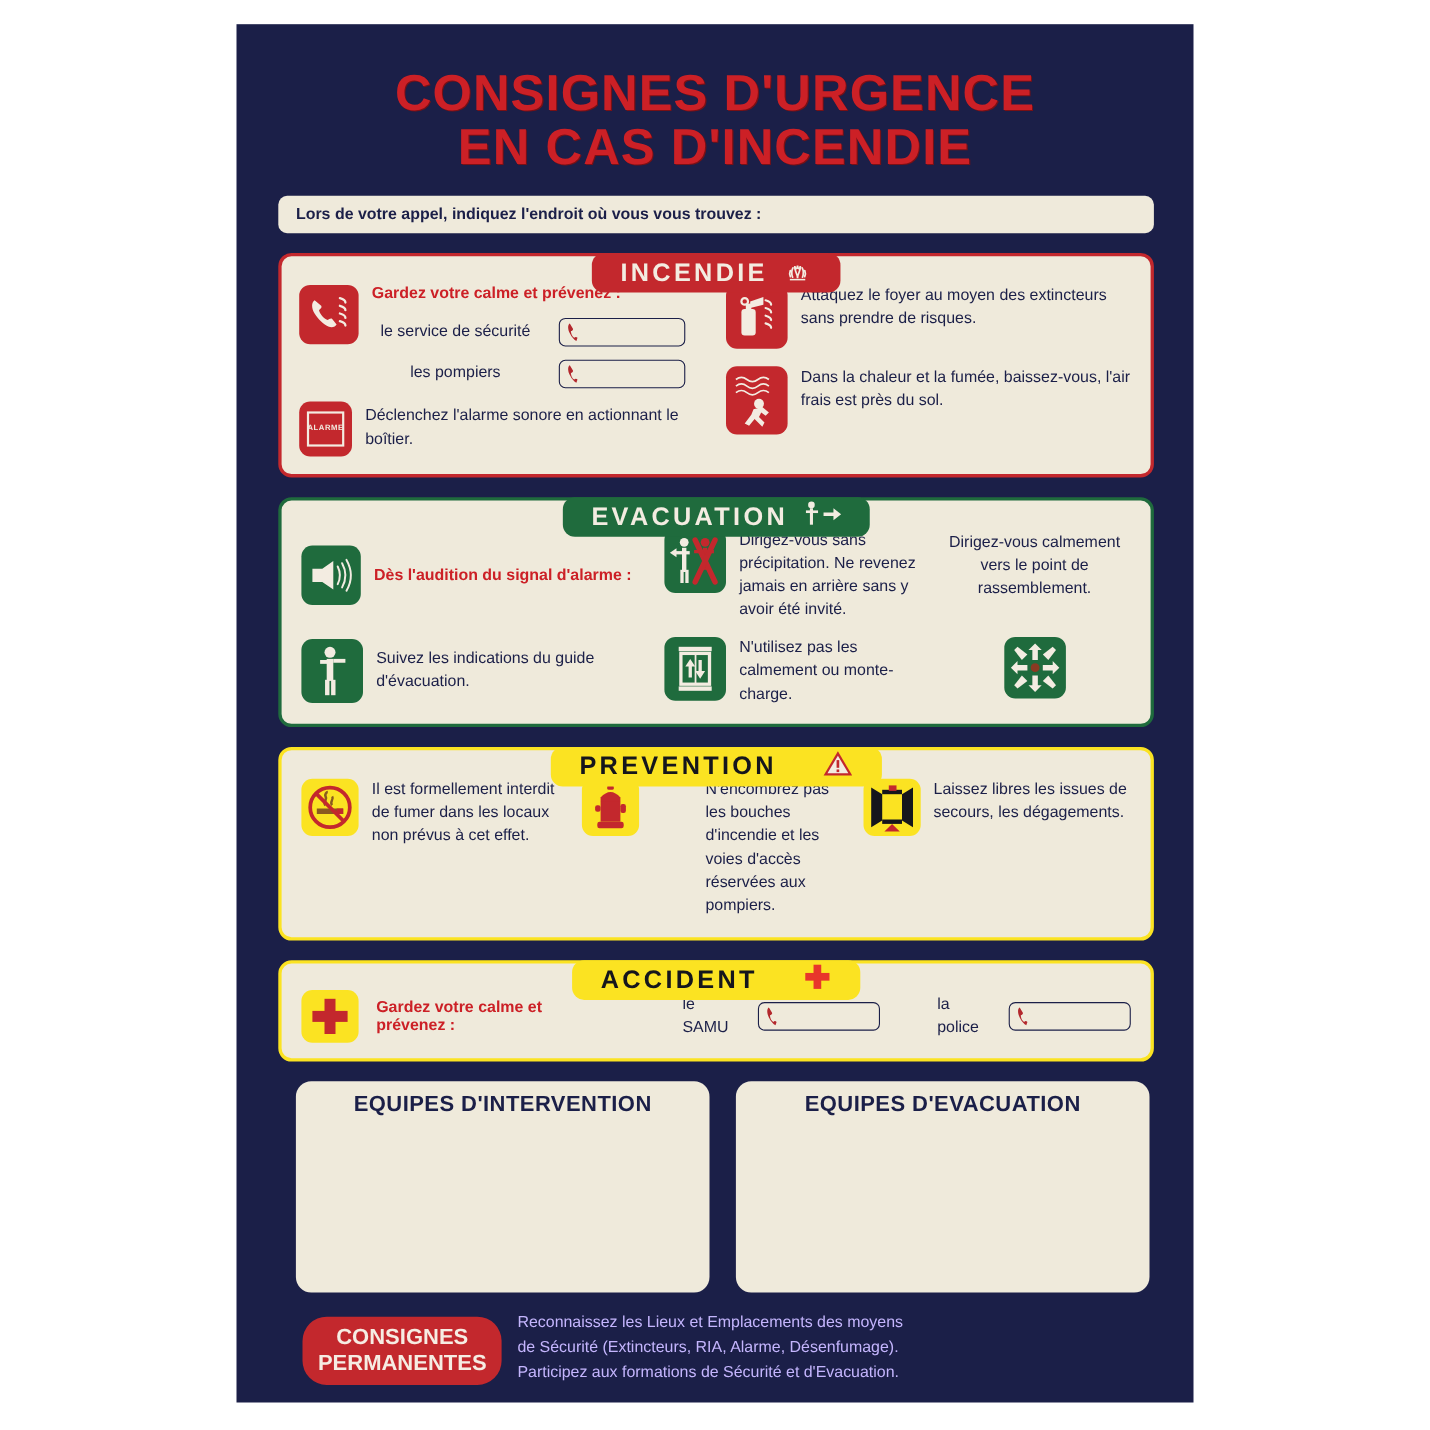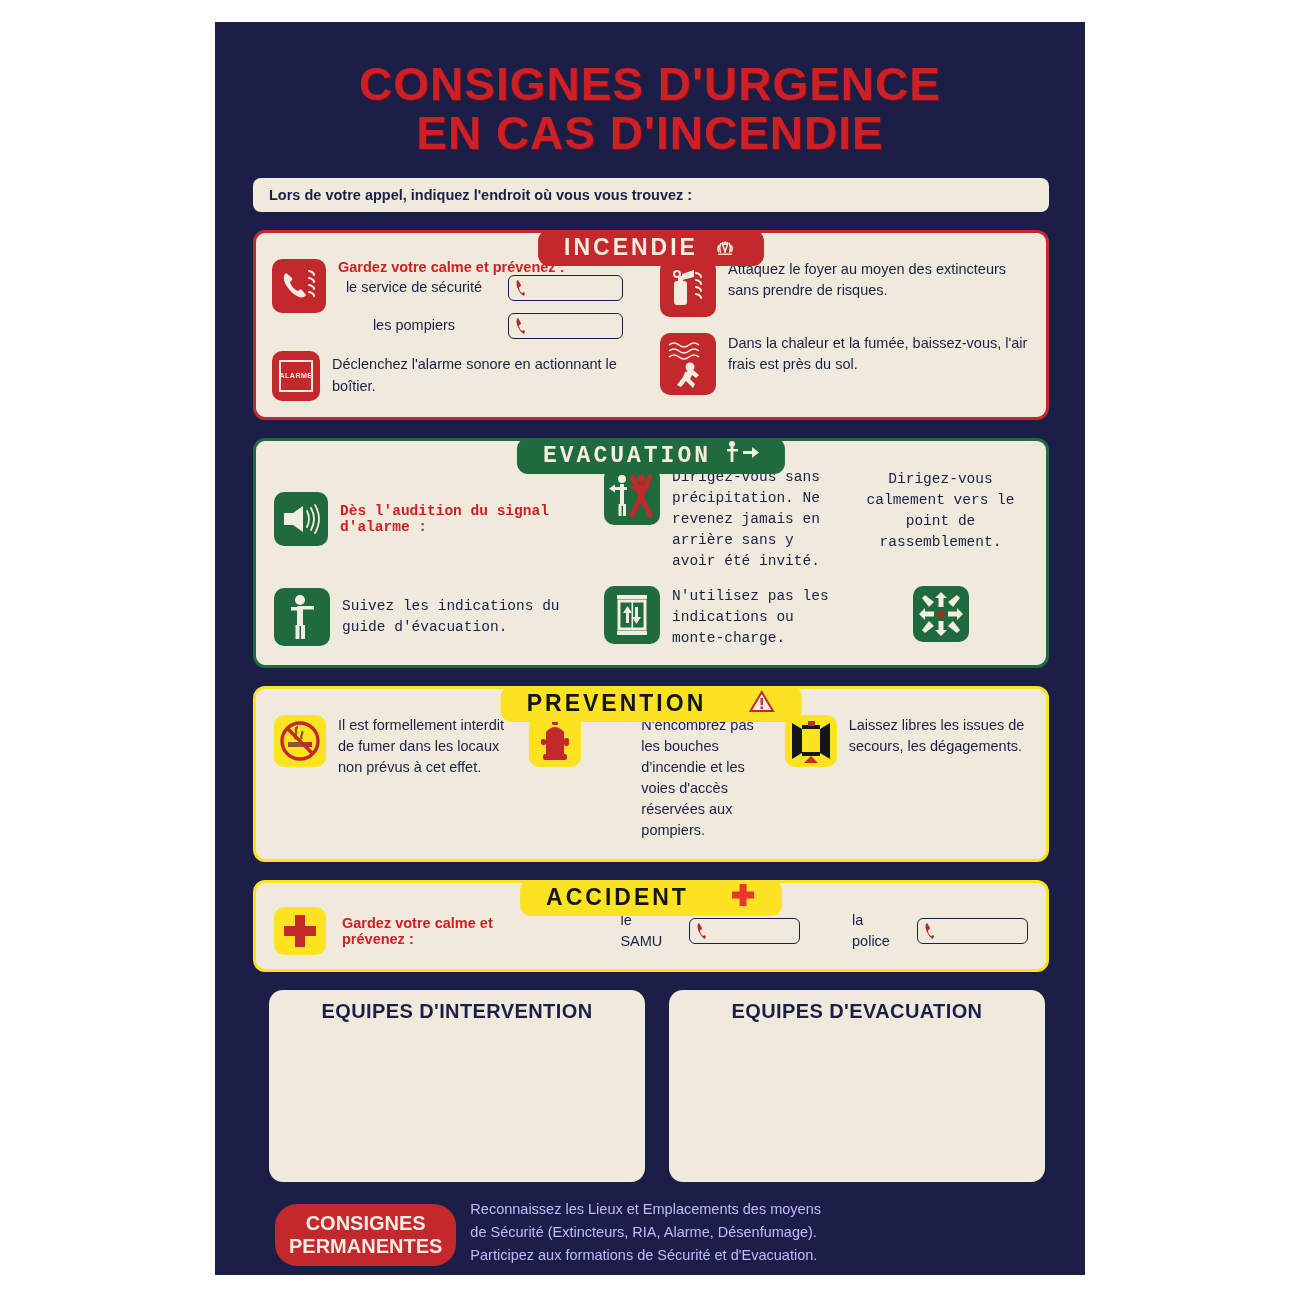--- a/index.html
+++ b/index.html
@@ -169,21 +169,21 @@
                   <path d="M33 7 c4 1 5 3 5 4"></path>
                   <path d="M33 14 c4 1 5 3 5 4"></path>
                   <path d="M33 21 c4 1 5 3 5 4"></path>
                   <path d="M33 28 c4 1 5 3 5 4"></path>
                 </g>
               </svg>
             </div>
             <div style="flex:1;">
               <div class="txt-red">Gardez votre calme et prévenez :</div>
 
-              <div class="row" style="justify-content:flex-start; gap:18px;">
+              <div class="row" style="margin-top:14px; justify-content:flex-start; gap:18px;">
                 <span class="txt" style="width:152px; text-align:center;">le service de sécurité</span>
                 <span class="phonefield">
                   <svg width="14" height="20" viewBox="0 0 14 20">
                     <path d="M4 2 c-2 1 -2 5 0 9 c2 4 4 6 6 7 l1 -3 c-1 -1 -2 -1 -3 0 c-2 -1 -3 -4 -3 -6 c1 0 2 -1 2 -2 Z" fill="#b3282d"></path>
                   </svg>
                   <span></span>
                 </span>
               </div>
 
               <div class="row" style="margin-top:12px; justify-content:flex-start; gap:18px;">
@@ -240,21 +240,21 @@
               </svg>
             </div>
             <span class="txt" style="flex:1;">Dans la chaleur et la fumée, baissez-vous, l'air frais est près du sol.</span>
           </div>
         </div>
 
       </div>
     </div>
   </div>
 
-  <div class="section" style="margin-top:12px;font-family:Liberation Mono, monospace;">
+  <div class="section" style="margin-top:12px;">
     <div class="tab tab-green">
       <span>EVACUATION</span>
       <span>
         <svg width="34" height="26" viewBox="0 0 34 26">
           <circle cx="7" cy="5" r="3" fill="#f3ece1"></circle>
           <rect x="5.6" y="8" width="2.8" height="15" fill="#f3ece1"></rect>
           <rect x="2" y="10" width="11" height="2.4" fill="#f3ece1"></rect>
           <path d="M18 12 l9 0 l0 -4 l7 5.5 l-7 5.5 l0 -4 l-9 0Z" fill="#f3ece1"></path>
         </svg>
       </span>
@@ -318,21 +318,21 @@
           <div class="tile tile-green" style="width:56px;height:58px;">
             <svg width="50" height="52" viewBox="0 0 50 52">
               <rect x="10" y="6" width="30" height="4" fill="#f3ece1"></rect>
               <rect x="10" y="42" width="30" height="4" fill="#f3ece1"></rect>
               <rect x="12" y="12" width="26" height="28" fill="none" stroke="#f3ece1" stroke-width="3"></rect>
               <rect x="24.5" y="12" width="1.6" height="28" fill="#f3ece1"></rect>
               <path d="M19 34 l0 -10 l-3 0 l4.5 -7 l4.5 7 l-3 0 l0 10Z" fill="#f3ece1"></path>
               <path d="M28 18 l0 10 l-3 0 l4.5 7 l4.5 -7 l-3 0 l0 -10Z" fill="#f3ece1"></path>
             </svg>
           </div>
-          <span class="txt" style="flex:1;">N'utilisez pas les indications ou monte-charge.</span>
+          <span class="txt" style="flex:1;">N'utilisez pas les calmement ou monte-charge.</span>
         </div>
 
         <div style="display:flex; justify-content:center; align-items:flex-start;">
           <div class="tile tile-green" style="width:56px;height:56px;">
             <svg width="50" height="50" viewBox="0 0 50 50">
               <g fill="#f3ece1">
                 <path d="M25 3 l6 6 l-3.5 0 l0 9 l-5 0 l0 -9 l-3.5 0Z"></path>
                 <path d="M25 47 l6 -6 l-3.5 0 l0 -9 l-5 0 l0 9 l-3.5 0Z"></path>
                 <path d="M3 25 l6 -6 l0 3.5 l9 0 l0 5 l-9 0 l0 3.5Z"></path>
                 <path d="M47 25 l-6 -6 l0 3.5 l-9 0 l0 5 l9 0 l0 3.5Z"></path>

